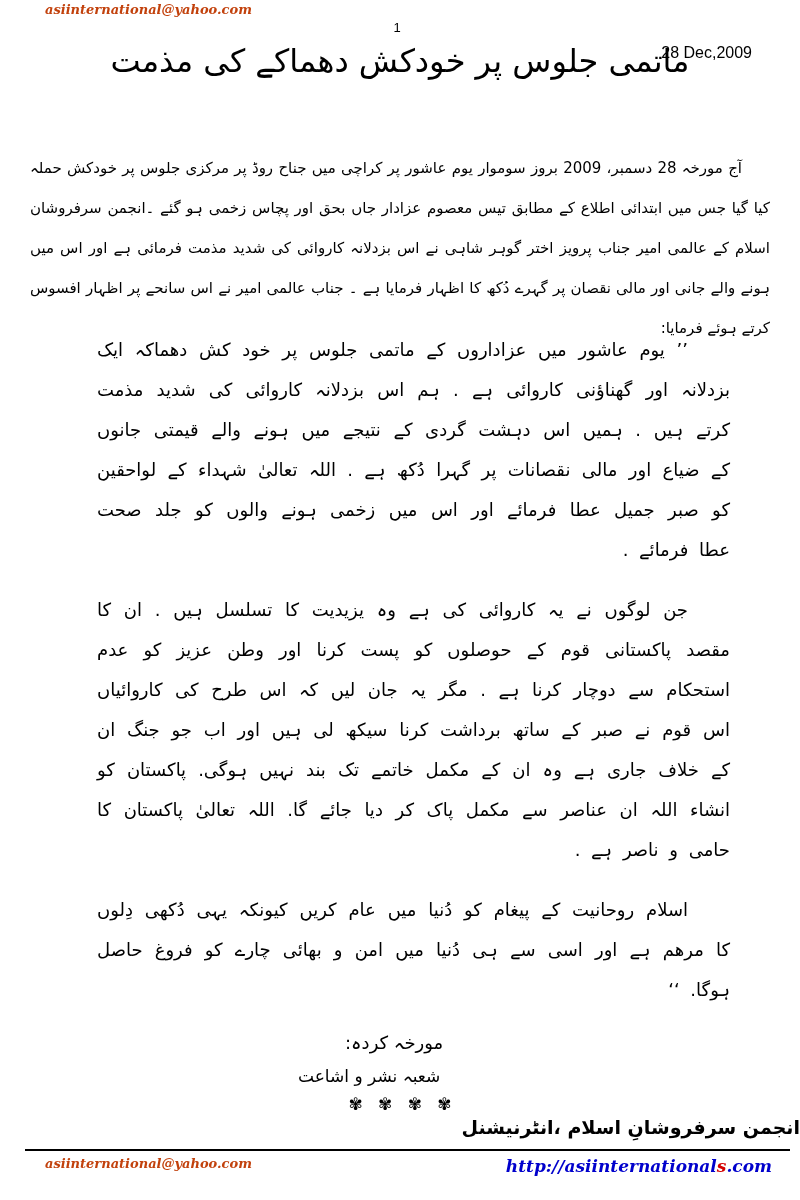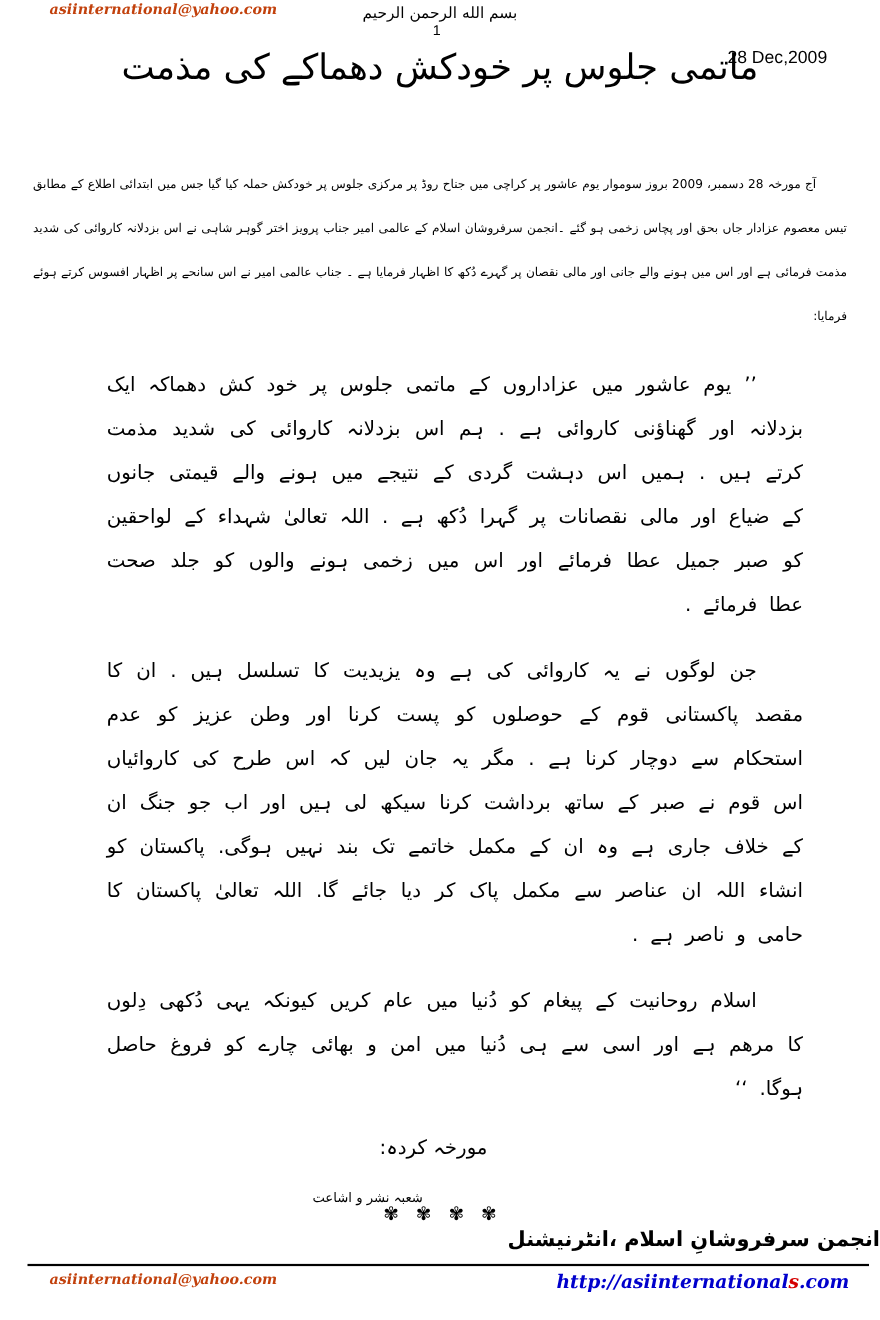--- a/index.html
+++ b/index.html
@@ -55,21 +55,21 @@
     font-weight: normal;
     letter-spacing: 1px;
   }
   
   .intro-para {
     position: absolute;
     top: 148px; left: 30px; right: 30px;
     direction: rtl;
     text-align: justify;
     text-indent: 28px;
-    font-size: 11px;
+    font-size: 15px;
     line-height: 40px;
   }
   .quote-block {
     position: absolute;
     top: 330px; left: 97px; right: 70px;
     direction: rtl;
     text-align: justify;
     font-size: 18px;
     line-height: 40px;
     word-spacing: 5px;
@@ -78,25 +78,24 @@
   
   .issued-label {
     position: absolute;
     top: 1032px; left: 345px;
     direction: rtl;
     font-size: 18px;
     white-space: nowrap;
   }
   .issued-dept {
     position: absolute;
-    top: 1066px; left: 284px;
+    top: 1066px; left: 298px;
     direction: rtl;
-    font-size: 12px;
+    font-size: 17px;
     white-space: nowrap;
-    margin-top: 16px;
   }
   .ornament-row {
     position: absolute;
     top: 1094px; left: 0; right: 0;
     text-align: center;
     font-size: 17px;
     letter-spacing: 0;
   }
   .ornament-row span { margin: 0 5px; }
   .org-name {
@@ -126,21 +125,20 @@
   }
   .site-link .hl { color: #d50000; }
 </style>
 </head>
 <body>
 
 <div class="doc">
 
   <a class="email-link email-top" href="#">asiinternational@yahoo.com</a>
 
-  <div class="bismillah">بسم الله الرحمن الرحيم</div>
 
   <div class="page-number">1</div>
 
   <div class="doc-date">28 Dec,2009</div>
 
   <div class="doc-title">ماتمی جلوس پر خودکش دھماکے کی مذمت</div>
 
   <div class="intro-para">آج مورخہ 28 دسمبر، 2009 بروز سوموار یوم عاشور پر کراچی میں جناح روڈ پر مرکزی جلوس پر خودکش حملہ کیا گیا جس میں ابتدائی اطلاع کے مطابق تیس معصوم عزادار جاں بحق اور پچاس زخمی ہو گئے ۔انجمن سرفروشان اسلام کے عالمی امیر جناب پرویز اختر گوہر شاہی نے اس بزدلانہ کاروائی کی شدید مذمت فرمائی ہے اور اس میں ہونے والے جانی اور مالی نقصان پر گہرے دُکھ کا اظہار فرمایا ہے ۔ جناب عالمی امیر نے اس سانحے پر اظہار افسوس کرتے ہوئے فرمایا:</div>
 
   <div class="quote-block">

